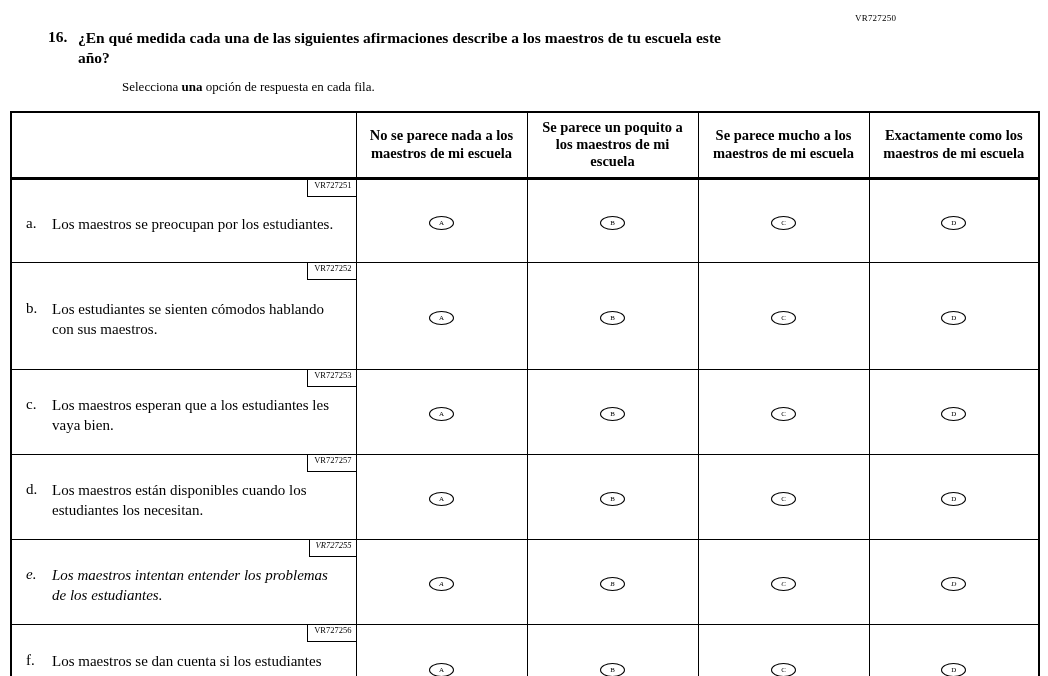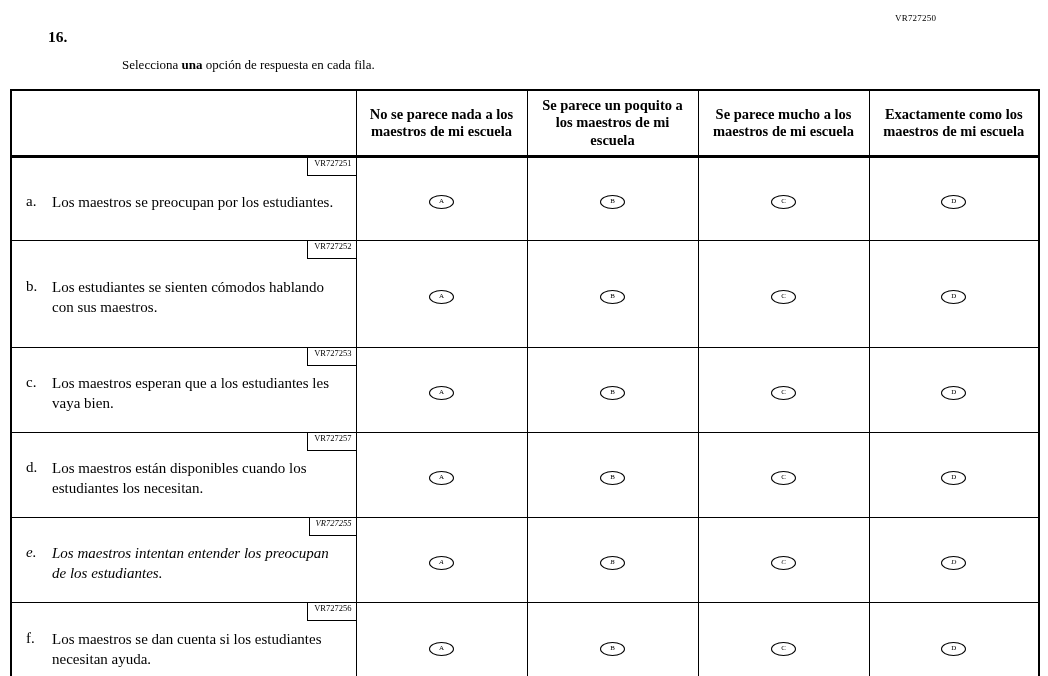--- a/index.html
+++ b/index.html
@@ -8,21 +8,21 @@
     width:1048px;
     height:676px;
     background:#fff;
     color:#000;
     font-family:"Liberation Serif","DejaVu Serif",serif;
     overflow:hidden;
   }
   .form-code {
     position:absolute;
     top:13px;
-    left:895px;
+    left:855px;
     font-size:9px;
     letter-spacing:0.2px;
   }
   .question-block {
     display:flex;
     padding-top:28px;
     margin-left:48px;
   }
   .qnum {
     font-weight:bold;
@@ -111,20 +111,21 @@
 </style>
 </head>
 <body>
 
 <div class="page">
 
   <div class="form-code">VR727250</div>
 
   <div class="question-block">
     <span class="qnum">16.</span>
+    <div class="qtext">¿En qué medida cada una de las siguientes afirmaciones describe a los maestros de tu escuela este año?</div>
   </div>
 
   <div class="instruction">
     <span>Selecciona </span><b>una</b><span> opción de respuesta en cada fila.</span>
   </div>
 
   <table class="matrix">
     <colgroup>
       <col style="width:345px">
       <col style="width:171px">
@@ -229,21 +230,21 @@
         <td class="opt"><span class="bubble">
               <span>D</span>
             </span></td>
       </tr>
 
       <tr class="r5">
         <td class="stmt">
           <span class="code">VR727255</span>
           <div class="stmt-row">
             <span class="stmt-letter">e.</span>
-            <span class="stmt-text">Los maestros intentan entender los preocupan de los estudiantes.</span>
+            <span class="stmt-text">Los maestros intentan entender los problemas de los estudiantes.</span>
           </div>
         </td>
         <td class="opt"><span class="bubble">
               <span>A</span>
             </span></td>
         <td class="opt"><span class="bubble">
               <span>B</span>
             </span></td>
         <td class="opt"><span class="bubble">
               <span>C</span>

